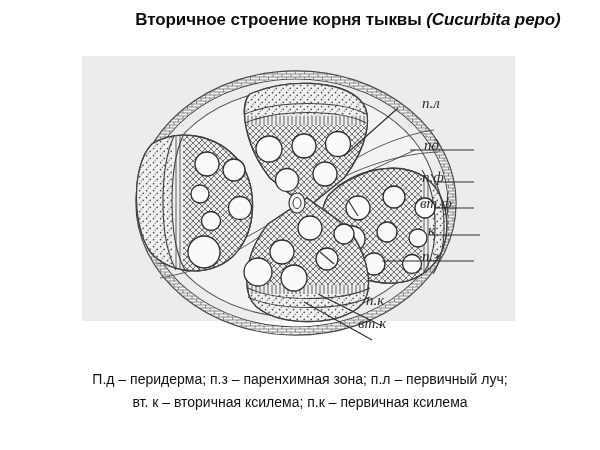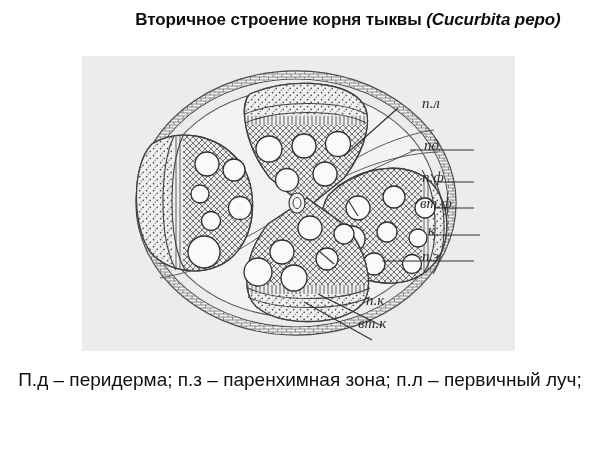--- a/index.html
+++ b/index.html
@@ -13,28 +13,28 @@
   #title{
     position:absolute;left:0;top:10px;width:600px;
     text-align:center;
     font-size:17px;font-weight:bold;color:#0d0d0d;
     letter-spacing:-0.1px;
     white-space:nowrap;
     margin-left:48px;
   }
   #title .species{font-style:italic;}
   #figure-panel{
-    position:absolute;left:82px;top:56px;width:433px;height:295px;
+    position:absolute;left:82px;top:56px;width:433px;height:265px;
     background:#ececec;
   }
   #figure-svg{position:absolute;left:0;top:0;}
   #caption{
     position:absolute;left:0;top:368px;width:600px;
     text-align:center;
-    font-size:19px;color:#111;
+    font-size:14px;color:#111;
     line-height:23px;
   }
   #caption div{white-space:nowrap;}
   .lbl{
     font-family:"Liberation Serif", serif;
     font-style:italic;
     font-size:15px;
     fill:#2b2b2b;
   }
 </style>
@@ -208,13 +208,14 @@
       <text class="lbl" x="346" y="179">к</text>
       <text class="lbl" x="340" y="205">п.з</text>
       <text class="lbl" x="284" y="249">п.к</text>
       <text class="lbl" x="276" y="272">вт.к</text>
     </g>
   </svg>
 </div>
 
 <div id="caption">
   <div>П.д – перидерма; п.з – паренхимная зона; п.л – первичный луч;</div>
+  <div>вт. к – вторичная ксилема; п.к – первичная ксилема</div>
 </div>
 
 </body></html>

